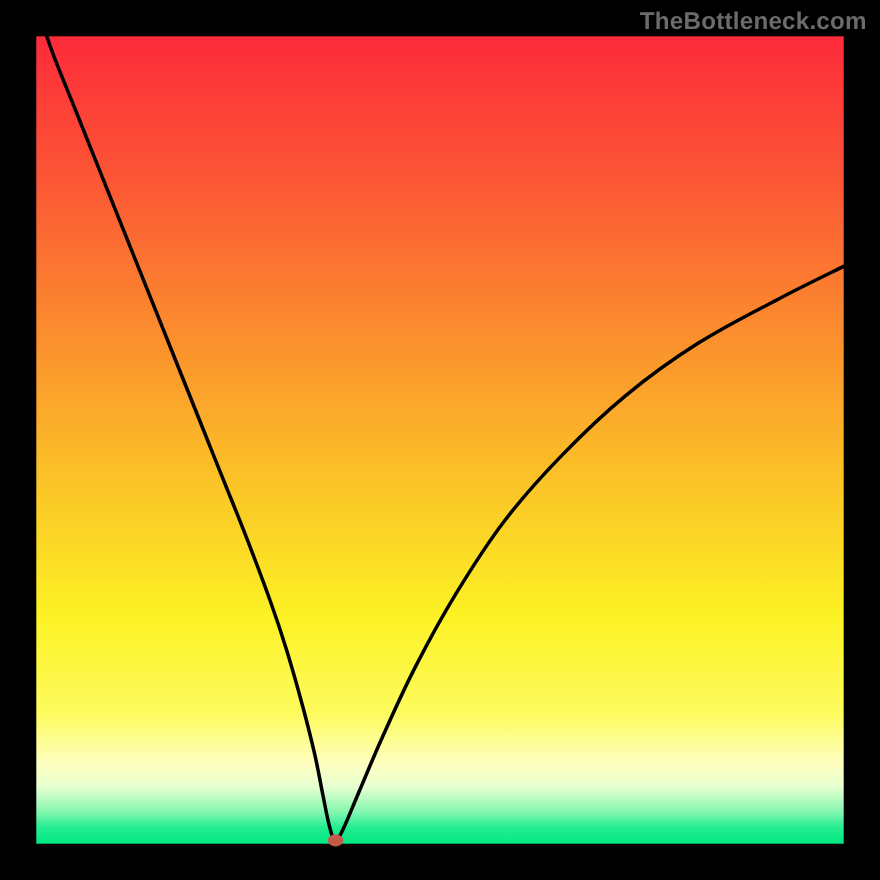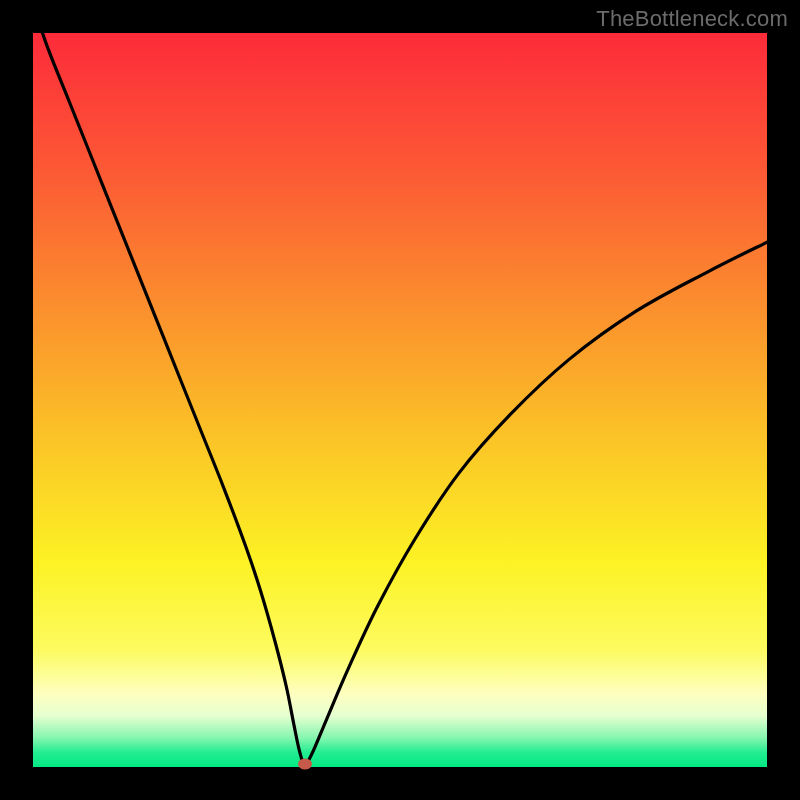--- a/index.html
+++ b/index.html
@@ -26,21 +26,21 @@
     width: 734px;
     height: 734px;
     
   }
   .watermark {
     position: absolute;
     top: 6px;
     right: 12px;
     color: #6b6b6b;
     font-size: 22px;
-    font-weight: 400;
+    font-weight: 700;
     letter-spacing: 0.2px;
     user-select: none;
   }
   svg.curve-layer {
     position: absolute;
     left: 33px;
     top: 33px;
     width: 734px;
     height: 734px;
     overflow: visible;

